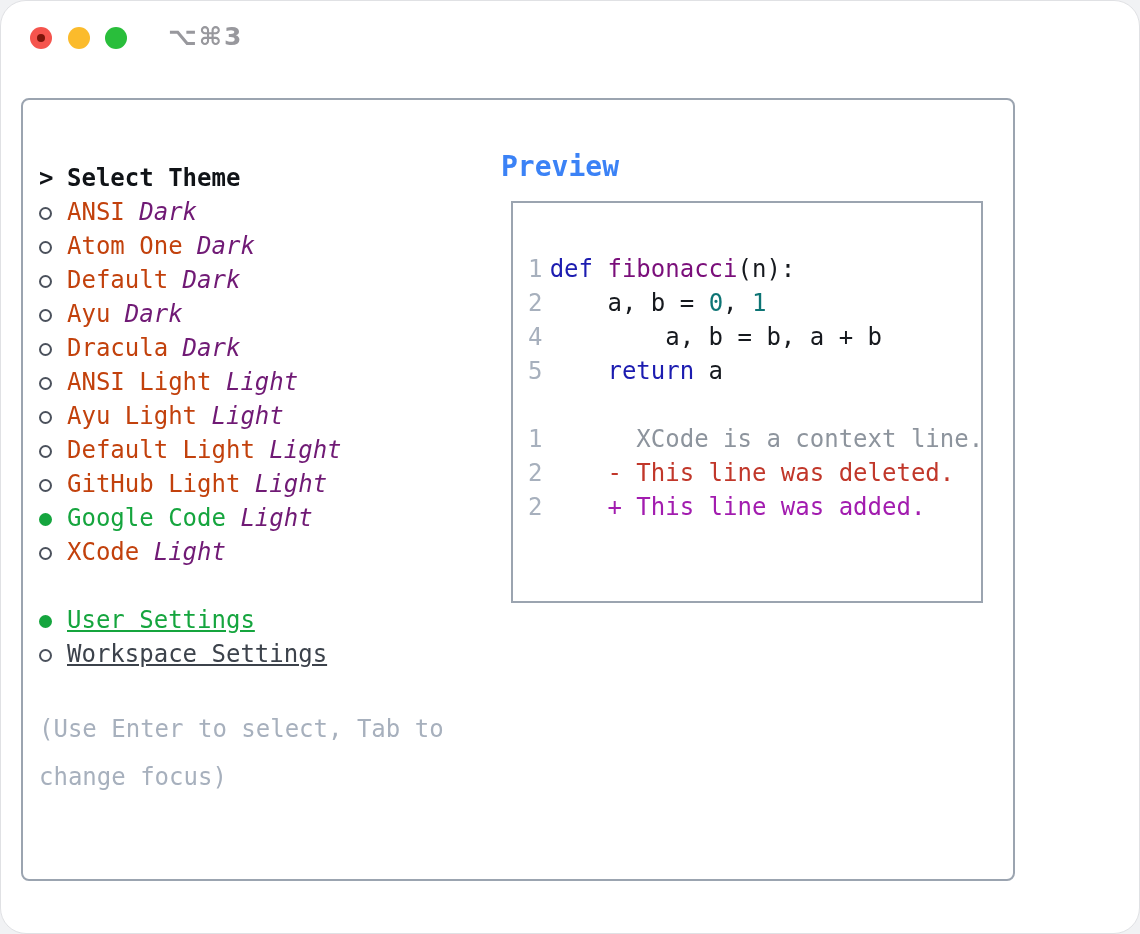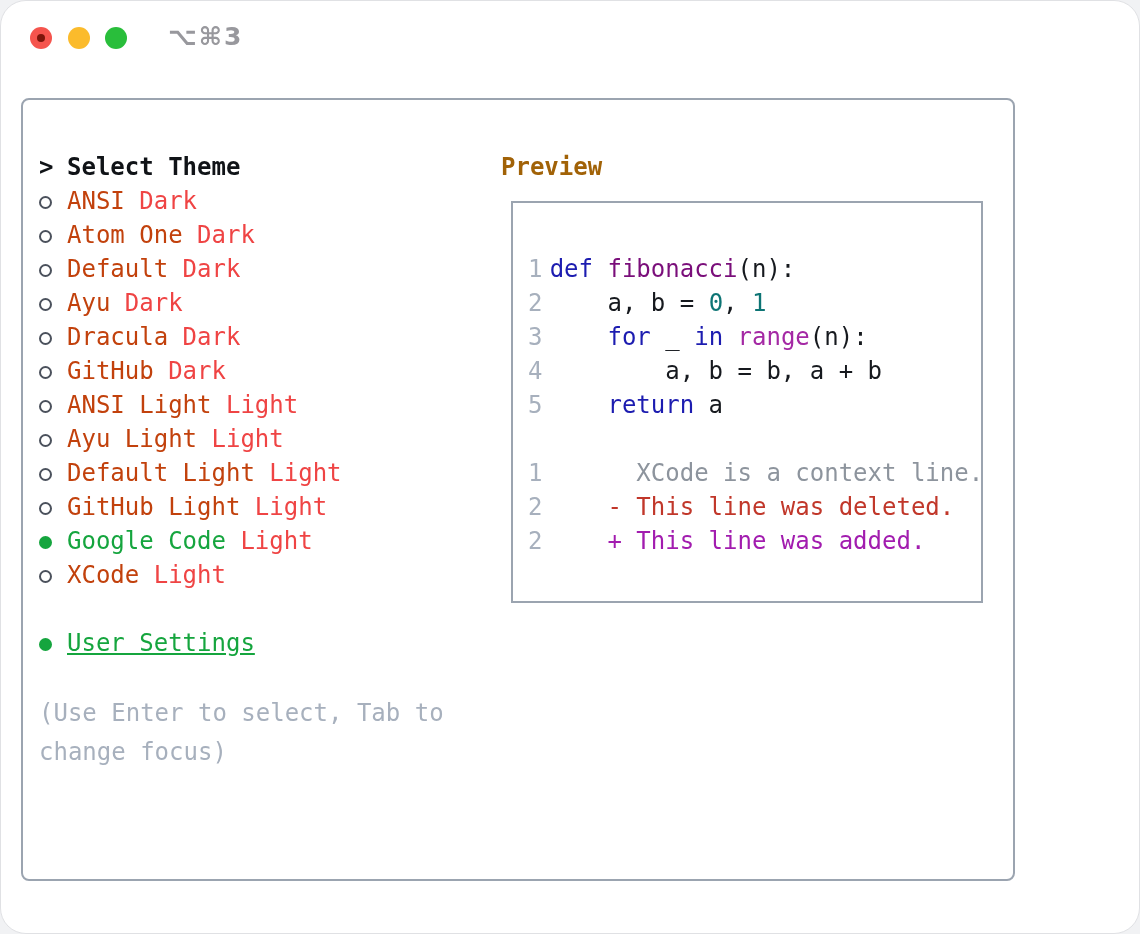--- a/index.html
+++ b/index.html
@@ -28,41 +28,41 @@
   }
   
   .panel{
     position:absolute;left:20px;top:97px;width:994px;height:783px;
     border:2px solid #9ba4b0;border-radius:8px;background:#fff;
     box-sizing:border-box;
   }
   .mono{font-size:24px;line-height:34px;}
   .row{height:34px;line-height:34px;white-space:pre;}
   
-  .left-col{position:absolute;left:16px;top:50px;font-size:24px;}
+  .left-col{position:absolute;left:16px;top:61px;font-size:24px;}
   .prefix{display:inline-block;width:28px;font-weight:bold;color:#101317;}
   .prefix-empty{display:inline-block;width:28px;}
   .radio{
     display:inline-block;width:13px;height:13px;box-sizing:border-box;
     border:2.5px solid #4b515c;border-radius:50%;margin-right:15px;
   }
   .radio.on{background:#15a53e;border-color:#15a53e;}
   .header-label{font-weight:bold;color:#101317;}
   .theme-name{color:#c2410c;}
-  .theme-variant{color:#ef4444;margin-left:1ch;}
+  .theme-variant{color:#701a75;margin-left:1ch;font-style:italic;}
   .theme-row.selected .theme-name{color:#15a53e;}
   .apply-label{color:#101317;}
   .option-name{color:#3c424b;text-decoration:underline;}
   .option-row.selected .option-name{color:#15a53e;}
   .hint{
     color:#a7b0bd;width:440px;white-space:normal;
-    font-size:24px;line-height:39px;margin-top:34px;
+    font-size:24px;line-height:48px;margin-top:34px;
   }
   
-  .preview-title{position:absolute;left:478px;top:50px;font-size:24px;line-height:34px;font-weight:bold;color:#a16207;}
+  .preview-title{position:absolute;left:478px;top:50px;font-size:28px;line-height:34px;font-weight:bold;color:#3b82f6;}
   .preview-box{
     position:absolute;left:488px;top:101px;width:472px;height:402px;
     border:2px solid #9ba4b0;background:#fff;box-sizing:border-box;
     padding:49px 0 16px 15px;font-size:24px;overflow:hidden;
   }
   .ln{display:inline-block;width:1.5ch;color:#a7b0bd;}
   .seg{color:#16191e;}
   .kw{color:#1c1cb0;}
   .fn-def{color:#7a0e7a;}
   .fn-call{color:#a428a4;}
@@ -88,41 +88,40 @@
   <div class="panel mono">
 
     <div class="left-col">
       <div class="row"><span class="prefix">&gt;</span><span class="header-label">Select Theme</span></div>
 
       <div class="row theme-row"><span class="radio"></span><span class="theme-name">ANSI</span><span class="theme-variant">Dark</span></div>
       <div class="row theme-row"><span class="radio"></span><span class="theme-name">Atom One</span><span class="theme-variant">Dark</span></div>
       <div class="row theme-row"><span class="radio"></span><span class="theme-name">Default</span><span class="theme-variant">Dark</span></div>
       <div class="row theme-row"><span class="radio"></span><span class="theme-name">Ayu</span><span class="theme-variant">Dark</span></div>
       <div class="row theme-row"><span class="radio"></span><span class="theme-name">Dracula</span><span class="theme-variant">Dark</span></div>
-      <div class="row theme-row"><span class="radio"></span><span class="theme-name">GitHub</span><span class="theme-variant">Dark</span></div>
       <div class="row theme-row"><span class="radio"></span><span class="theme-name">ANSI Light</span><span class="theme-variant">Light</span></div>
       <div class="row theme-row"><span class="radio"></span><span class="theme-name">Ayu Light</span><span class="theme-variant">Light</span></div>
       <div class="row theme-row"><span class="radio"></span><span class="theme-name">Default Light</span><span class="theme-variant">Light</span></div>
       <div class="row theme-row"><span class="radio"></span><span class="theme-name">GitHub Light</span><span class="theme-variant">Light</span></div>
       <div class="row theme-row selected"><span class="radio on"></span><span class="theme-name">Google Code</span><span class="theme-variant">Light</span></div>
       <div class="row theme-row"><span class="radio"></span><span class="theme-name">XCode</span><span class="theme-variant">Light</span></div>
 
       <div class="row"></div>
 
       <div class="row option-row selected"><span class="radio on"></span><span class="option-name">User Settings</span></div>
+      <div class="row option-row"><span class="radio"></span><span class="option-name">Workspace Settings</span></div>
 
       <div class="hint">(Use Enter to select, Tab to change focus)</div>
     </div>
 
     <div class="preview-title">Preview</div>
 
     <div class="preview-box">
       <div class="row code-row"><span class="ln">1</span><span class="seg kw">def </span><span class="seg fn-def">fibonacci</span><span class="seg">(n):</span></div>
       <div class="row code-row"><span class="ln">2</span><span class="seg">    a, b = </span><span class="seg numlit">0</span><span class="seg">, </span><span class="seg numlit">1</span></div>
-      <div class="row code-row"><span class="ln">3</span><span class="seg">    </span><span class="seg kw">for</span><span class="seg"> _ </span><span class="seg kw">in</span><span class="seg"> </span><span class="seg fn-call">range</span><span class="seg">(n):</span></div>
       <div class="row code-row"><span class="ln">4</span><span class="seg">        a, b = b, a + b</span></div>
       <div class="row code-row"><span class="ln">5</span><span class="seg">    </span><span class="seg kw">return</span><span class="seg"> a</span></div>
 
       <div class="row"></div>
 
       <div class="row diff-context"><span class="ln">1</span><span class="dtext">      XCode is a context line.</span></div>
       <div class="row diff-deleted"><span class="ln">2</span><span class="dtext">    - This line was deleted.</span></div>
       <div class="row diff-added"><span class="ln">2</span><span class="dtext">    + This line was added.</span></div>
     </div>
 

